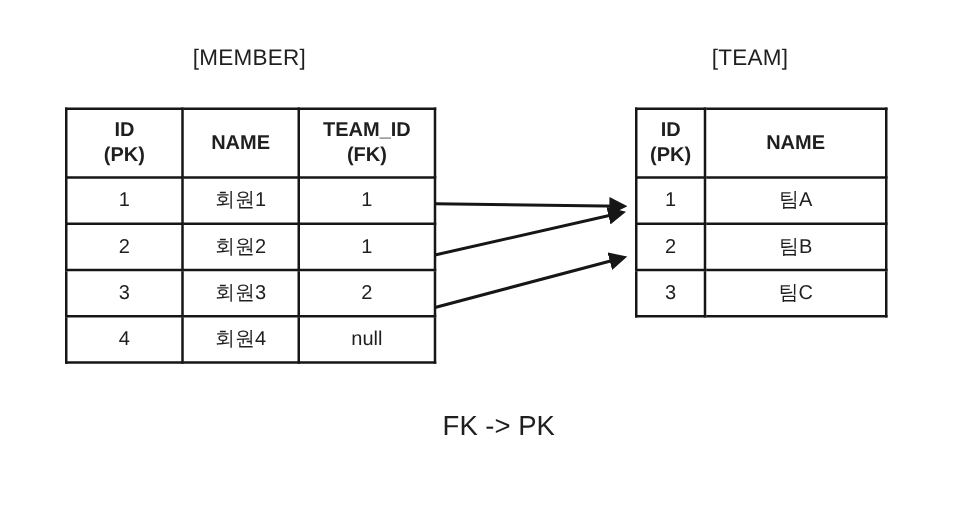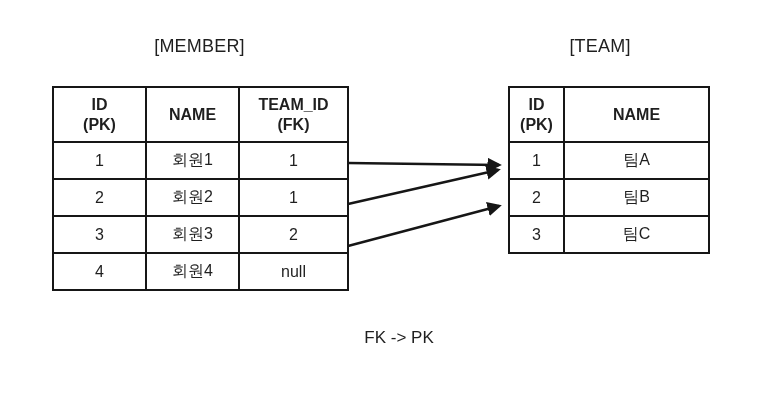--- a/index.html
+++ b/index.html
@@ -67,21 +67,21 @@
     pointer-events: none;
     color: var(--line);
   }
 
   .caption {
     position: absolute;
     left: 20px;
     top: 327px;
     width: 758px;
     text-align: center;
-    font-size: 17px;
+    font-size: 22px;
     line-height: 1.3;
     color: var(--text);
   }
 </style>
 </head>
 <body>
 
 <div class="canvas">
 
   <div class="table-title team-title">[TEAM]</div>

